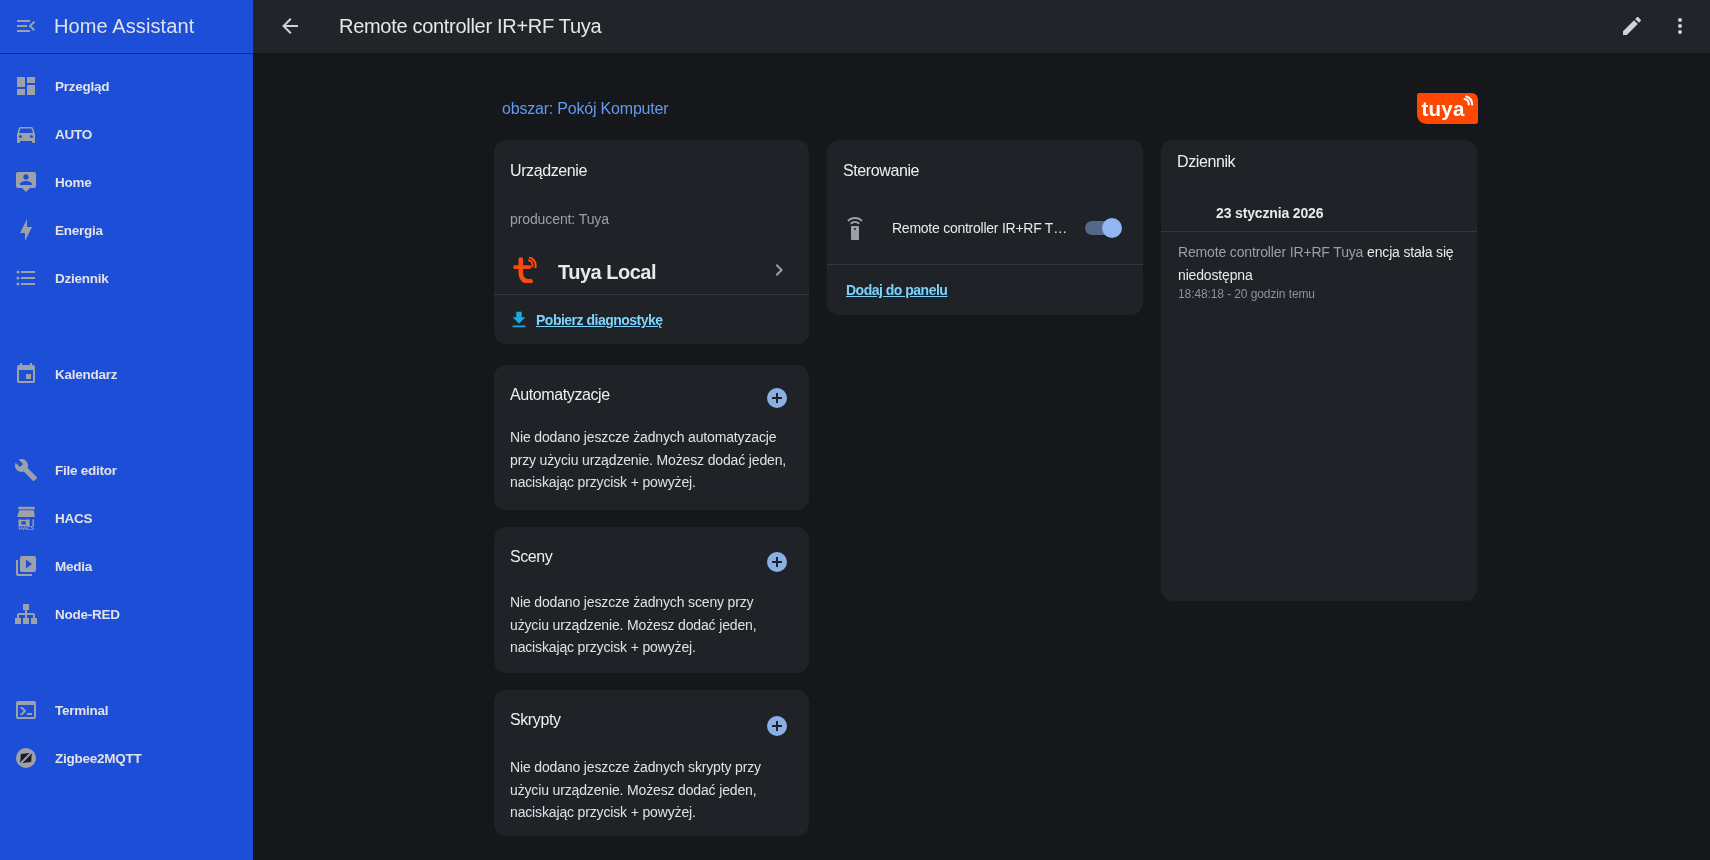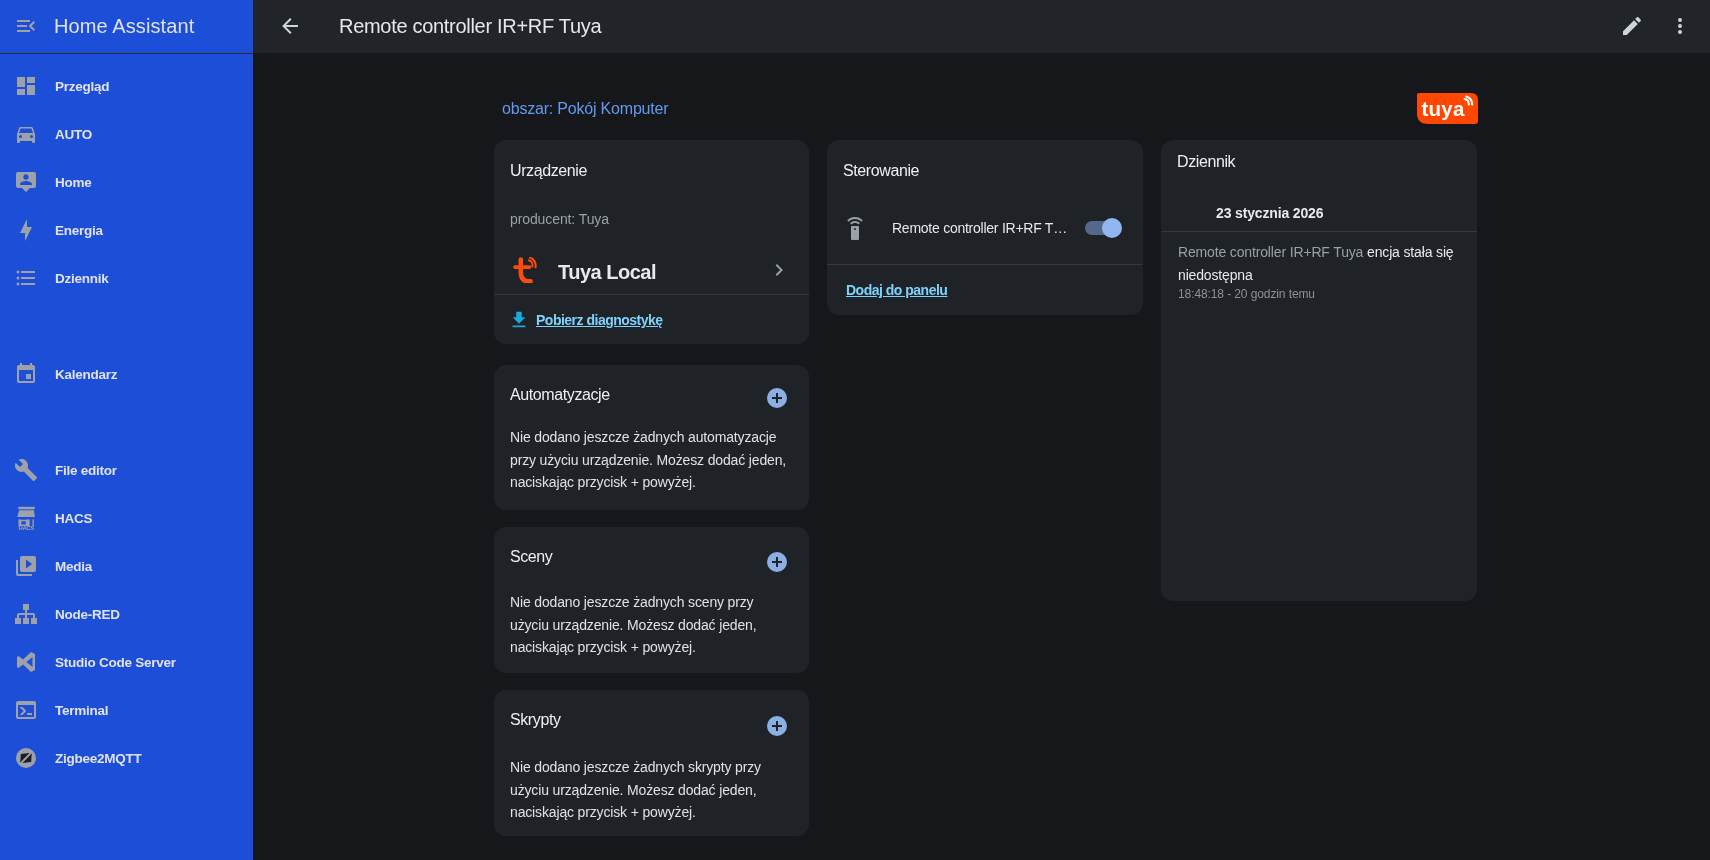--- a/index.html
+++ b/index.html
@@ -100,26 +100,20 @@
           <path d="M4,6H2V20A2,2 0 0,0 4,22H18V20H4V6M20,2H8A2,2 0 0,0 6,4V16A2,2 0 0,0 8,18H20A2,2 0 0,0 22,16V4A2,2 0 0,0 20,2M12,14.5V5.5L18,10L12,14.5Z"></path>
         </svg></div>
       <div class="txt">Media</div>
     </div>
   <div class="mitem" style="top:590px">
       <div class="sicon"><svg viewBox="0 0 24 24">
           <path d="M9,2V8H11V11H5C3.89,11 3,11.89 3,13V16H1V22H7V16H5V13H11V16H9V22H15V16H13V13H19V16H17V22H23V16H21V13C21,11.89 20.11,11 19,11H13V8H15V2H9Z"></path>
         </svg></div>
       <div class="txt">Node-RED</div>
     </div>
-  <div class="mitem" style="top:638px">
-      <div class="sicon"><svg viewBox="0 0 24 24">
-          <path d="M17,2L9.1,9.6L4.5,6.1L3,6.9V17.1L4.5,17.9L9.1,14.4L17,22L21,20V4L17,2M18.5,7.1V16.9L12.5,12L18.5,7.1Z"></path>
-        </svg></div>
-      <div class="txt">Studio Code Server</div>
-    </div>
   <div class="mitem" style="top:686px">
       <div class="sicon"><svg viewBox="0 0 24 24">
           <path d="M20,19V7H4V19H20M20,3A2,2 0 0,1 22,5V19A2,2 0 0,1 20,21H4A2,2 0 0,1 2,19V5C2,3.89 2.9,3 4,3H20M13,17V15H18V17H13M9.58,13L5.57,9H8.4L11.7,12.3C12.09,12.69 12.09,13.33 11.7,13.72L8.42,17H5.59L9.58,13Z"></path>
         </svg></div>
       <div class="txt">Terminal</div>
     </div>
   <div class="mitem" style="top:734px">
       <div class="sicon"><svg viewBox="0 0 24 24">
 <circle cx="12" cy="12" r="10" fill="#9da2a9"></circle>
 <path d="M6.8,8.1 L15.6,7 L5.9,16.8 L6.5,13.6 Z" fill="#1c1e22"></path>

